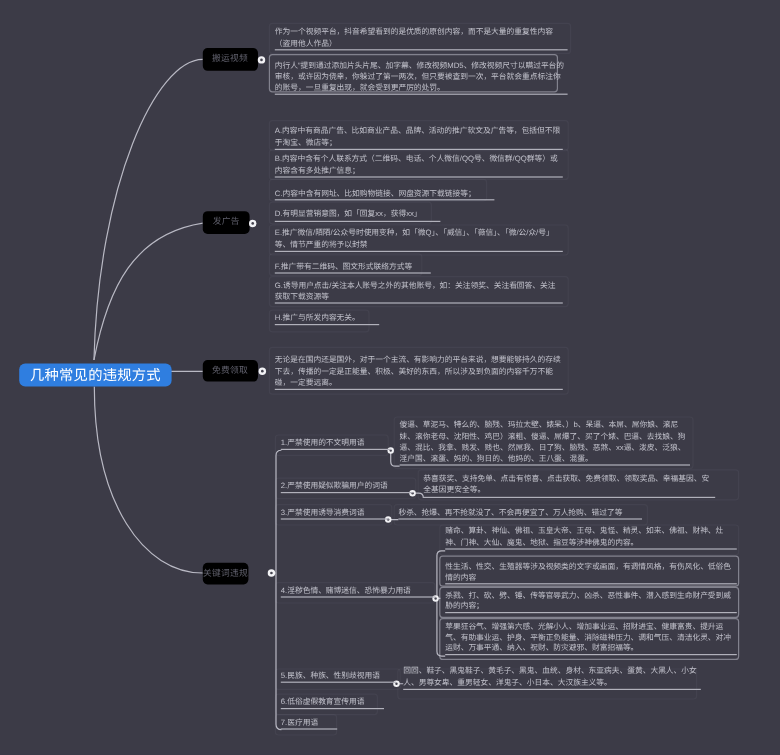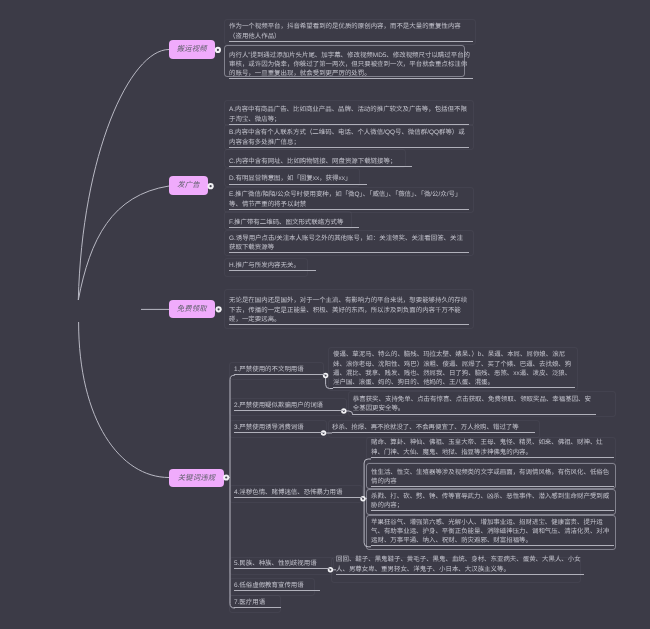--- a/index.html
+++ b/index.html
@@ -6,23 +6,23 @@
   body{width:650px;height:629px;overflow:hidden;background:#3c3b47;
        font-family:"Liberation Sans",sans-serif;
        -webkit-font-smoothing:antialiased;text-rendering:geometricPrecision;}
   #stage{position:relative;width:650px;height:629px;background:#3c3b47;overflow:hidden;}
   #links{position:absolute;left:0;top:0;width:650px;height:629px;}
   #links path{fill:none;stroke:#b9b9c4;stroke-width:1;}
   .root-node{position:absolute;left:16px;top:302.5px;width:127px;height:19.5px;
     background:#2f7ee0;color:#fff;font-size:11.9px;
     display:flex;align-items:center;justify-content:center;box-sizing:border-box;
     border-radius:5px;letter-spacing:0.2px;}
-  .pill{position:absolute;background:#f0abfc;color:#60606c;border-radius:4px;
+  .pill{position:absolute;background:#000000;color:#60606c;border-radius:4px;
     font-size:7.3px;display:flex;align-items:center;justify-content:center;
-    box-sizing:border-box;letter-spacing:0.2px;white-space:nowrap;font-style:italic;}
+    box-sizing:border-box;letter-spacing:0.2px;white-space:nowrap;}
   #dots circle.ring{fill:#f2f2f5;stroke:none;}
   #dots circle.hole{fill:#44434f;stroke:none;}
   .node{position:absolute;box-sizing:border-box;border:1px solid rgba(205,205,220,0.055);
         border-radius:3px;}
   .node.sel{border-color:rgba(228,228,240,0.42);}
   .leaf{position:absolute;color:#c2c2cc;font-size:6.45px;line-height:9.3px;
         box-sizing:border-box;}
   .leaf .t{display:inline-block;border-bottom:1px solid #b1b1bb;padding-right:16px;}
   .leaf.full .t{display:block;padding-right:0;}
 </style>
@@ -63,24 +63,25 @@
 <div class="node" style="left:228.5px;top:578px;width:86px;height:18px"></div>
 <div class="node" style="left:228.5px;top:595px;width:52px;height:18px"></div>
 <div class="node" style="left:328px;top:347px;width:250px;height:44px"></div>
 <div class="node" style="left:348px;top:390.5px;width:268px;height:26px"></div>
 <div class="node" style="left:327.5px;top:420px;width:212px;height:18px"></div>
 <div class="node" style="left:366px;top:437px;width:250px;height:26px"></div>
 <div class="node sel" style="left:366px;top:462.5px;width:250px;height:26px"></div>
 <div class="node sel" style="left:366px;top:488.5px;width:250px;height:26px"></div>
 <div class="node sel" style="left:366px;top:515px;width:250px;height:35px"></div>
 <div class="node" style="left:331px;top:556.5px;width:250px;height:26px"></div>
+<div class="root-node">几种常见的违规方式</div>
 <div class="pill" style="left:169px;top:40px;width:45.5px;height:18.5px">搬运视频</div>
 <div class="pill" style="left:169px;top:176.3px;width:39.1px;height:18.3px">发广告</div>
 <div class="pill" style="left:169px;top:300.4px;width:45.5px;height:18px">免费领取</div>
-<div class="pill" style="left:169px;top:468.5px;width:55px;height:18.4px">关键词违规</div>
+<div class="pill" style="left:169px;top:468.5px;width:38px;height:18.4px">关键词违规</div>
 <svg id="dots" viewBox="0 0 650 629" width="650" height="629" style="position:absolute;left:0;top:0">
       <circle class="ring" cx="217.9" cy="49.9" r="3.1"></circle>
       <circle class="hole" cx="217.9" cy="49.9" r="1.1"></circle>
       <circle class="ring" cx="210.6" cy="186.2" r="3.1"></circle>
       <circle class="hole" cx="210.6" cy="186.2" r="1.1"></circle>
       <circle class="ring" cx="218.6" cy="309.3" r="3.1"></circle>
       <circle class="hole" cx="218.6" cy="309.3" r="1.1"></circle>
       <circle class="ring" cx="226.2" cy="477.5" r="3.1"></circle>
       <circle class="hole" cx="226.2" cy="477.5" r="1.1"></circle>
       <circle class="ring" cx="325.6" cy="375.5" r="2.7"></circle>

